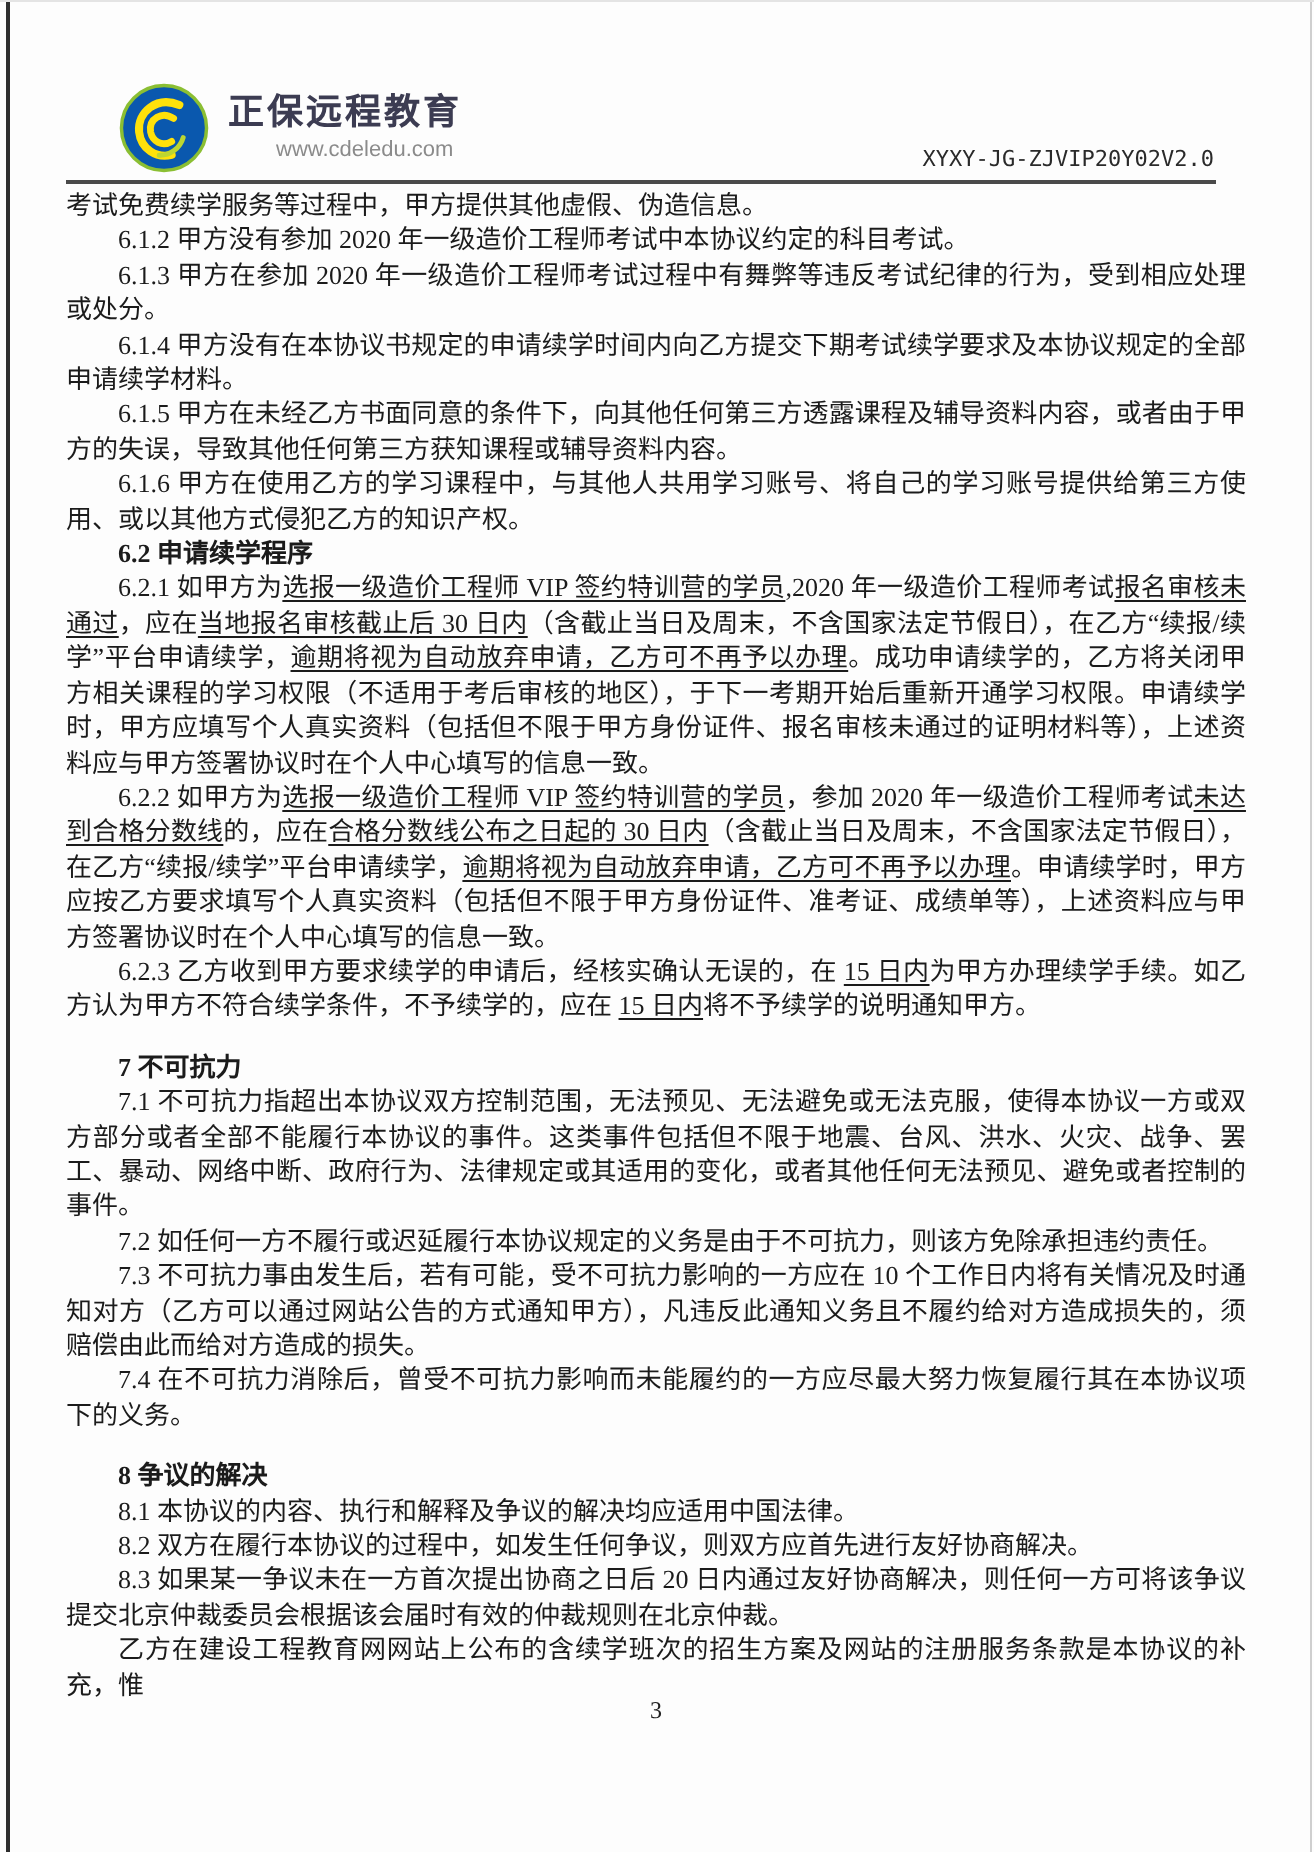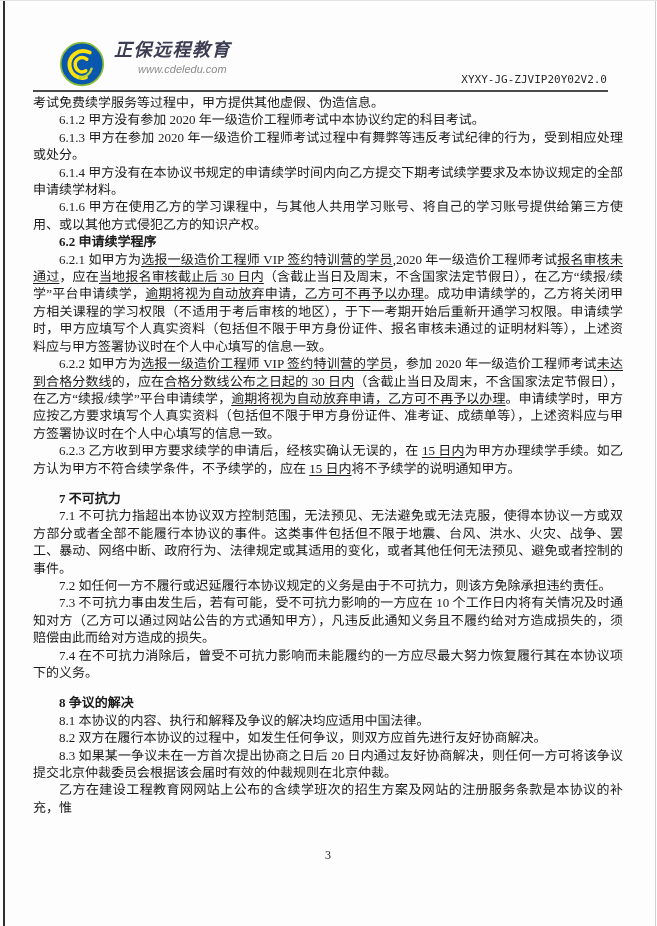--- a/index.html
+++ b/index.html
@@ -10,21 +10,21 @@
     color: #1b1b1b;
     font-family: "Liberation Serif", "DejaVu Serif", serif;
     overflow: hidden;
     border-top: 1px solid #e4e4e4;
     box-sizing: border-box;
   }
   .edge-left  { position: absolute; left: 3px;  top: 0; bottom: 0; width: 2px; background: #2e2e2e; }
   .edge-right { position: absolute; right: 1px; top: 0; bottom: 0; width: 1px; background: #cfcfcf; }
 
   .header { position: absolute; top: 36px; left: 33px; right: 35px; height: 52px; }
-  .brand  { position: absolute; left: 26px; top: 4px; display: flex; align-items: flex-start; font-style: italic; }
+  .brand  { position: absolute; left: 26px; top: 4px; display: flex; align-items: center; }
   .logo   { display: block; margin-right: 9px; }
   .logo svg { width: 46px; height: 46px; display: block; }
   .brand-name {
     font-family: "Liberation Sans", sans-serif;
     font-size: 18px; font-weight: bold; color: #3c3c52; letter-spacing: 1.5px; line-height: 1.1;
   }
   .brand-url {
     font-family: "Liberation Sans", sans-serif;
     font-size: 11px; color: #8b8b8b; margin-top: 2px; margin-left: 24px;
   }
@@ -77,20 +77,21 @@
     <div class="doc-code">XYXY-JG-ZJVIP20Y02V2.0</div>
   </div>
 
   <div class="rule"></div>
 
   <div class="doc-body">
       <p class="para no-indent"><span>考试免费续学服务等过程中，甲方提供其他虚假、伪造信息。</span></p>
       <p class="para"><span>6.1.2 甲方没有参加 2020 年一级造价工程师考试中本协议约定的科目考试。</span></p>
       <p class="para"><span>6.1.3 甲方在参加 2020 年一级造价工程师考试过程中有舞弊等违反考试纪律的行为，受到相应处理或处分。</span></p>
       <p class="para"><span>6.1.4 甲方没有在本协议书规定的申请续学时间内向乙方提交下期考试续学要求及本协议规定的全部申请续学材料。</span></p>
+      <p class="para"><span>6.1.5 甲方在未经乙方书面同意的条件下，向其他任何第三方透露课程及辅导资料内容，或者由于甲方的失误，导致其他任何第三方获知课程或辅导资料内容。</span></p>
       <p class="para"><span>6.1.6 甲方在使用乙方的学习课程中，与其他人共用学习账号、将自己的学习账号提供给第三方使用、或以其他方式侵犯乙方的知识产权。</span></p>
       <p class="para heading"><span>6.2 申请续学程序</span></p>
       <p class="para"><span>6.2.1 如甲方为</span><span class="u">选报一级造价工程师 VIP 签约特训营的学员</span><span>,2020 年一级造价工程师考试</span><span class="u">报名审核未通过</span><span>，应在</span><span class="u">当地报名审核截止后 30 日内</span><span>（含截止当日及周末，不含国家法定节假日），在乙方“续报/续学”平台申请续学，</span><span class="u">逾期将视为自动放弃申请，乙方可不再予以办理</span><span>。成功申请续学的，乙方将关闭甲方相关课程的学习权限（不适用于考后审核的地区），于下一考期开始后重新开通学习权限。申请续学时，甲方应填写个人真实资料（包括但不限于甲方身份证件、报名审核未通过的证明材料等），上述资料应与甲方签署协议时在个人中心填写的信息一致。</span></p>
       <p class="para"><span>6.2.2 如甲方为</span><span class="u">选报一级造价工程师 VIP 签约特训营的学员</span><span>，参加 2020 年一级造价工程师考试</span><span class="u">未达到合格分数线</span><span>的，应在</span><span class="u">合格分数线公布之日起的 30 日内</span><span>（含截止当日及周末，不含国家法定节假日），在乙方“续报/续学”平台申请续学，</span><span class="u">逾期将视为自动放弃申请，乙方可不再予以办理</span><span>。申请续学时，甲方应按乙方要求填写个人真实资料（包括但不限于甲方身份证件、准考证、成绩单等），上述资料应与甲方签署协议时在个人中心填写的信息一致。</span></p>
       <p class="para"><span>6.2.3 乙方收到甲方要求续学的申请后，经核实确认无误的，在 </span><span class="u">15 日内</span><span>为甲方办理续学手续。如乙方认为甲方不符合续学条件，不予续学的，应在 </span><span class="u">15 日内</span><span>将不予续学的说明通知甲方。</span></p>
       <p class="para heading gap"><span>7 不可抗力</span></p>
       <p class="para"><span>7.1 不可抗力指超出本协议双方控制范围，无法预见、无法避免或无法克服，使得本协议一方或双方部分或者全部不能履行本协议的事件。这类事件包括但不限于地震、台风、洪水、火灾、战争、罢工、暴动、网络中断、政府行为、法律规定或其适用的变化，或者其他任何无法预见、避免或者控制的事件。</span></p>
       <p class="para"><span>7.2 如任何一方不履行或迟延履行本协议规定的义务是由于不可抗力，则该方免除承担违约责任。</span></p>
       <p class="para"><span>7.3 不可抗力事由发生后，若有可能，受不可抗力影响的一方应在 10 个工作日内将有关情况及时通知对方（乙方可以通过网站公告的方式通知甲方），凡违反此通知义务且不履约给对方造成损失的，须赔偿由此而给对方造成的损失。</span></p>
       <p class="para"><span>7.4 在不可抗力消除后，曾受不可抗力影响而未能履约的一方应尽最大努力恢复履行其在本协议项下的义务。</span></p>

